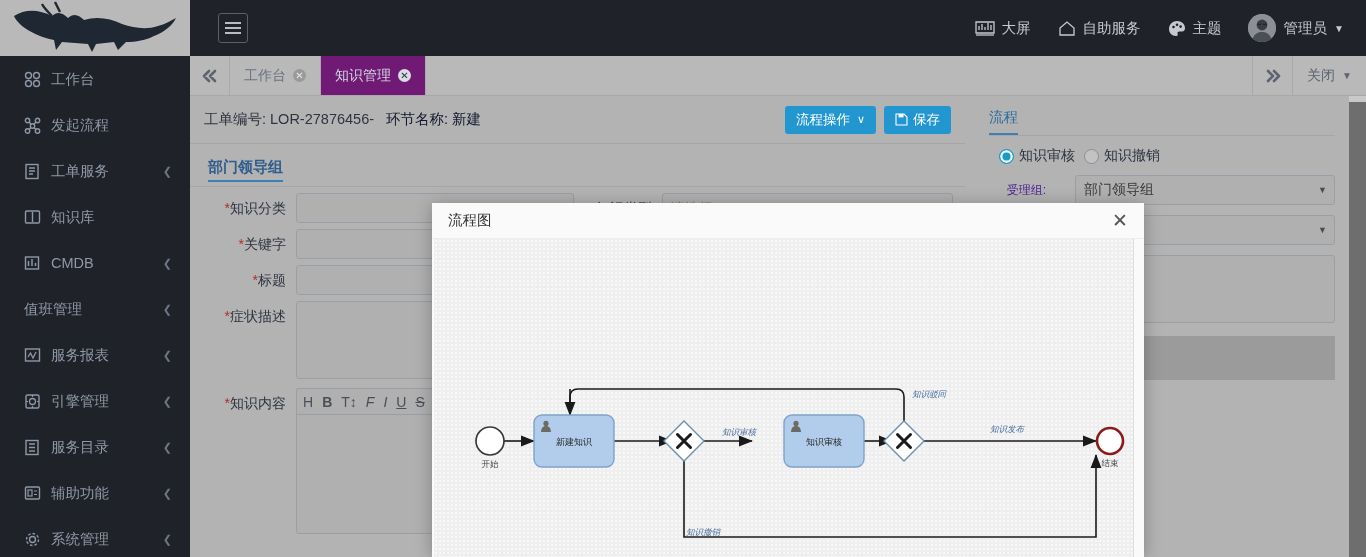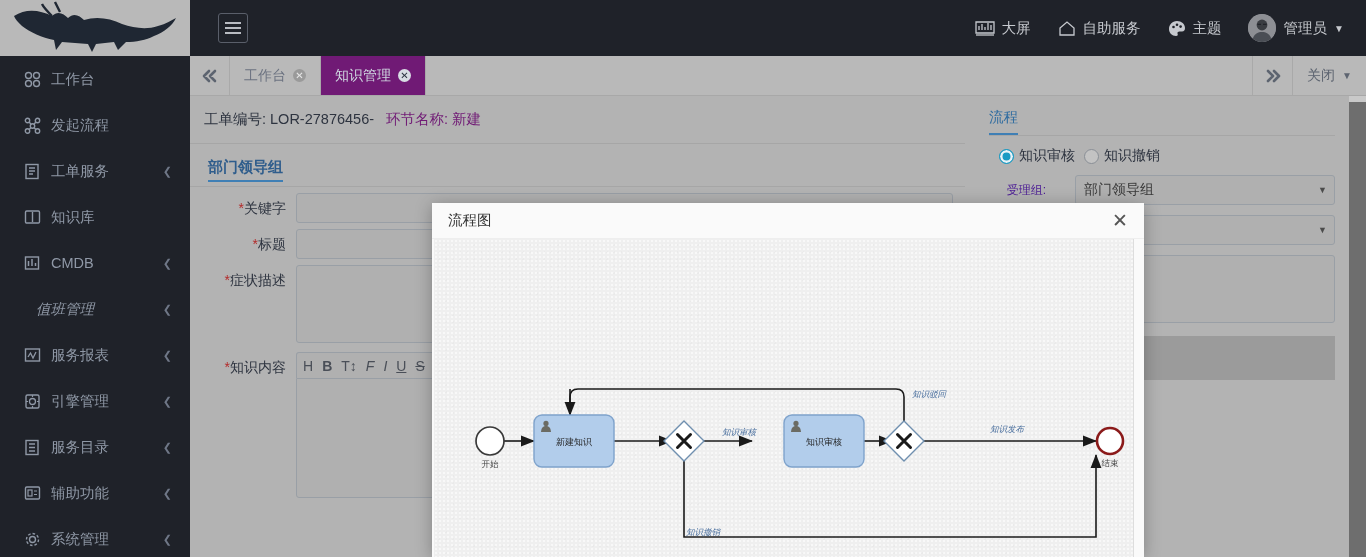--- a/index.html
+++ b/index.html
@@ -32,21 +32,21 @@
     width:20px; height:20px; margin-right:9px;
     display:inline-flex; align-items:center; justify-content:center;
     color:#8f98a6; flex:none;
   }
   .nav-item .nav-ico svg { display:block; }
   .nav-item .nav-label { white-space:nowrap; }
   .nav-item .nav-caret {
     position:absolute; right:18px; top:50%; transform:translateY(-50%);
     font-size:11px; color:#6f7787;
   }
-  .nav-item.no-icon { padding-left:36px;font-style:italic; }
+  .nav-item.no-icon { padding-left:24px; }
 
   
   #header {
     position:absolute; left:190px; top:0; right:0; height:56px;
     background:#1f2229;
     display:flex; align-items:center;
   }
   #hamburger {
     width:30px; height:30px; margin-left:28px;
     border:1px solid #5a5f6a; border-radius:3px;
@@ -118,21 +118,21 @@
   
   #form-col {
     position:absolute; left:0; top:0; width:775px; bottom:0;
     background:#b3b3b3;
   }
   #form-head {
     height:48px; display:flex; align-items:center; padding:0 14px 0 14px;
     border-bottom:1px solid #a6a6a6;
   }
   #ticket-no { color:#2e3440; font-size:14.5px; }
-  #stage-name { color:#701a75; font-size:14.5px; margin-left:12px; }
+  #stage-name { color:#0f172a; font-size:14.5px; margin-left:12px; }
   #head-btns { margin-left:auto; display:flex; align-items:center; }
   .btn-blue {
     background:#2196cf; color:#fff; border:none; border-radius:3px;
     height:28px; padding:0 11px; font-size:13.5px; cursor:pointer;
     display:flex; align-items:center; font-family:inherit;
     margin-left:8px;
   }
   .btn-blue .bcaret { margin-left:7px; font-size:11px; }
   .btn-blue .bi { margin-right:5px; display:inline-flex; }
 
@@ -468,25 +468,56 @@
     <span style="margin-left:7px;font-size:10px;">▼</span>
   </div>
 </div>
 
 <div id="content">
 
   <div id="form-col">
     <div id="form-head">
       <span id="ticket-no">工单编号: LOR-27876456-</span>
       <span id="stage-name">环节名称: 新建</span>
+      <div id="head-btns">
+        <button class="btn-blue">
+          <span>流程操作</span>
+          <span class="bcaret">∨</span>
+        </button>
+        <button class="btn-blue">
+          <span class="bi">
+            <svg width="13" height="13" viewBox="0 0 13 13">
+                <path d="M1 1h8l3 3v8H1z" fill="none" stroke="#fff" stroke-width="1.1"></path>
+            <rect x="3.5" y="1" width="5" height="3.4" fill="#fff"></rect>
+              </svg>
+          </span>
+          <span>保存</span>
+        </button>
+      </div>
     </div>
 
     <div><span id="sec-title">部门领导组</span></div>
     <div id="sec-rule"></div>
 
+    <div class="frow half-row">
+      <div class="flabel"><span class="req">*</span><span>知识分类</span></div>
+      <div class="fctl" style="flex:0 0 290px;">
+        <div class="inp-wrap">
+          <input class="inp" value="" style="">
+          <span class="inp-x">✕</span>
+        </div>
+      </div>
+      <div class="flabel" style="width:76px;margin-left:0;"><span class="req">*</span><span>知识类型</span></div>
+      <div class="fctl">
+        <div class="inp-wrap">
+          <input class="inp" placeholder="请选择" style="">
+          <span class="inp-caret">▼</span>
+        </div>
+      </div>
+    </div>
 
     <div class="frow">
       <div class="flabel"><span class="req">*</span><span>关键字</span></div>
       <div class="fctl"><input class="inp" value="" style=""></div>
     </div>
 
     <div class="frow">
       <div class="flabel"><span class="req">*</span><span>标题</span></div>
       <div class="fctl"><input class="inp" value="" style=""></div>
     </div>

